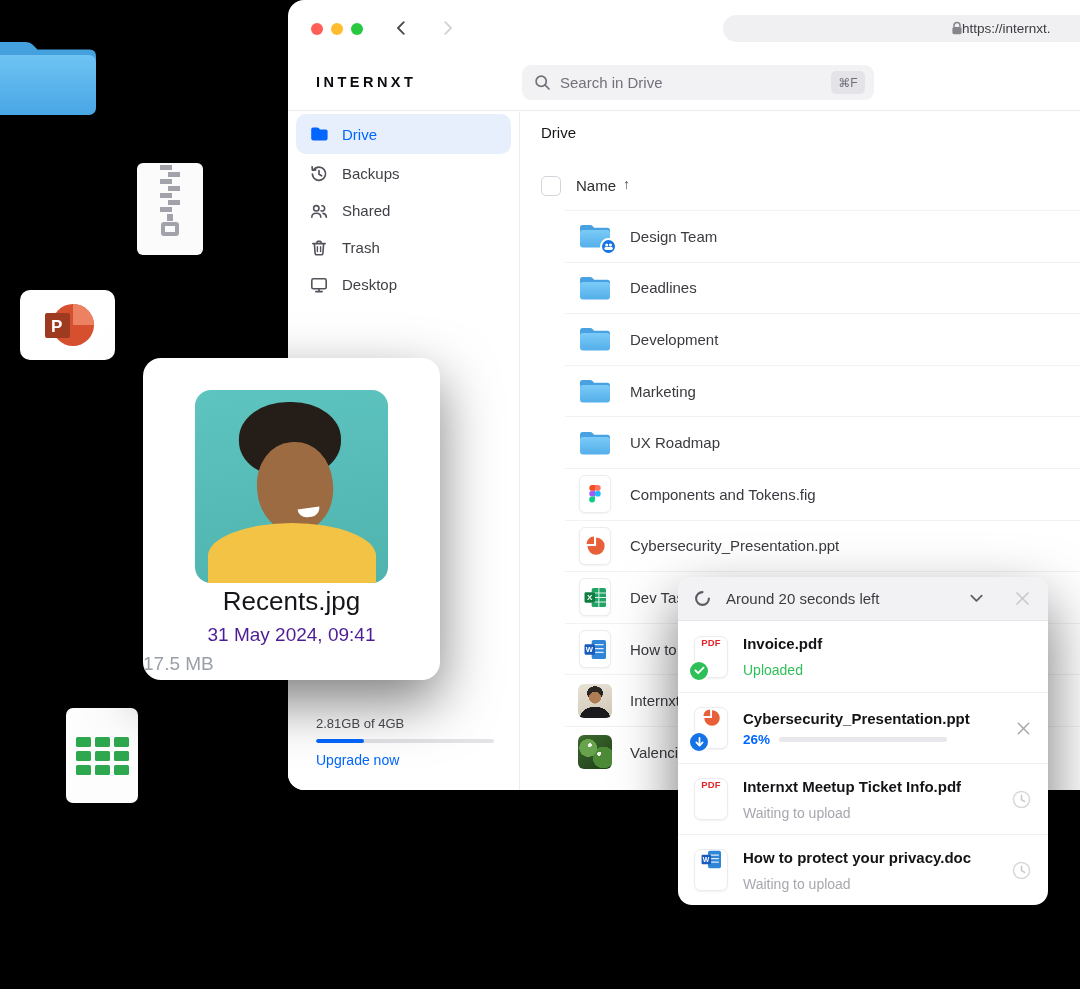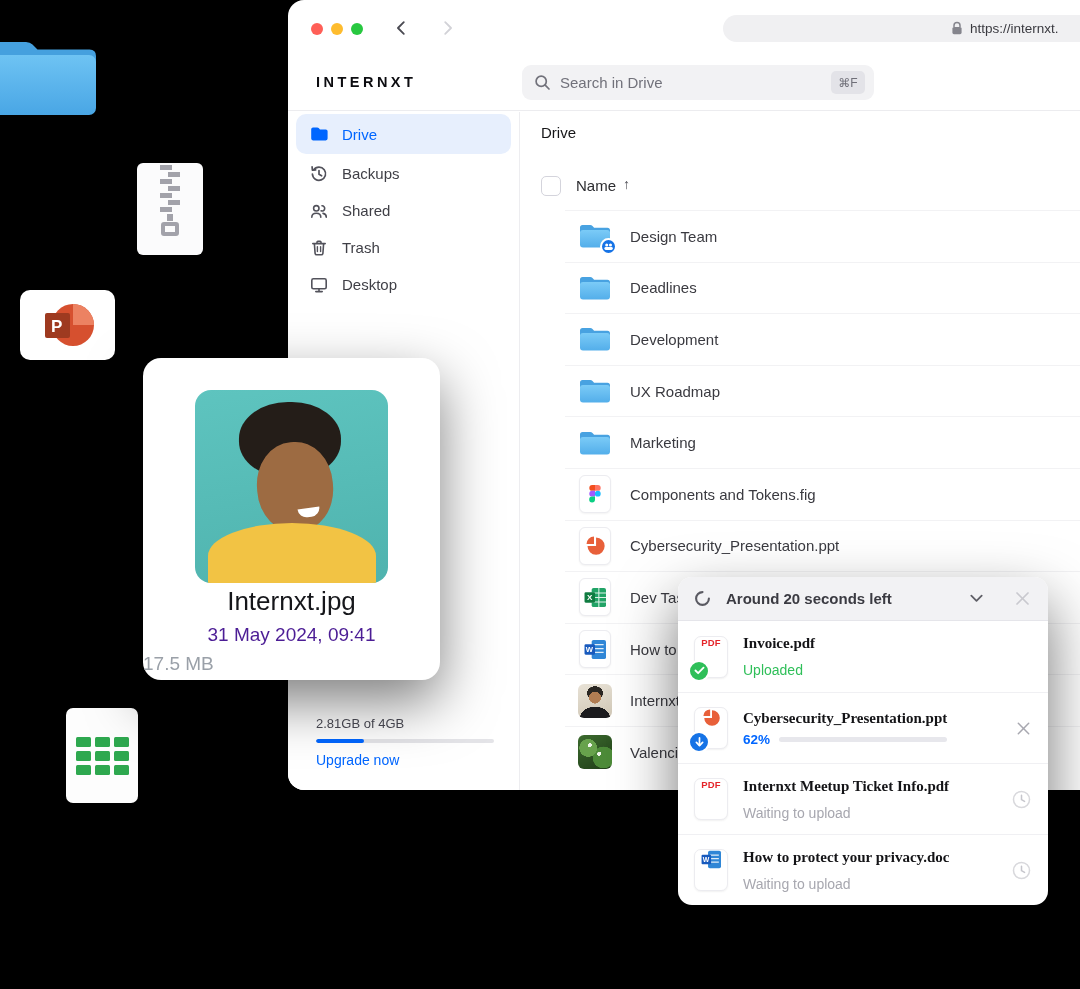--- a/index.html
+++ b/index.html
@@ -25,21 +25,21 @@
   .chrome { position:relative; height:56px; }
   .tl { position:absolute; top:23px; width:12px; height:12px; border-radius:50%; }
   .tl.red { left:23px; background:#ff5f57; }
   .tl.yellow { left:43px; background:#febc2e; }
   .tl.green { left:63px; background:#28c840; }
   .navbtn { position:absolute; top:19px; width:18px; height:18px; }
   .navbtn.back { left:105px; }
   .navbtn.fwd { left:150px; }
   .urlbar { position:absolute; left:435px; top:15px; width:648px; height:27px; background:#f0f0f2; border-radius:13.5px; }
   .urlbar .lock { position:absolute; left:228px; top:6px; }
-  .urlbar .urltext { position:absolute; left:247px; top:6px; font-size:13.5px; color:#3a3a40; white-space:nowrap; }
+  .urlbar .urltext { position:absolute; left:239px; top:6px; font-size:13.5px; color:#3a3a40; white-space:nowrap; }
 
   .appbar { position:absolute; left:0; top:56px; width:100%; height:55px; border-bottom:1px solid #ececef; background:#fff; }
   .logo { position:absolute; left:28px; top:18px; font-size:14.5px; font-weight:800; letter-spacing:.24em; color:#0c0c10; }
   .searchbar { position:absolute; left:234px; top:9px; width:352px; height:35px; background:#f2f2f4; border-radius:9px; }
   .searchbar input { position:absolute; left:38px; top:0; width:260px; height:35px; border:0; background:transparent; outline:none; font-size:15px; color:#3a3a40; font-family:"Liberation Sans",sans-serif; }
   .searchbar input::placeholder { color:#71717a; opacity:1; }
   .searchbar .mag { position:absolute; left:12px; top:9px; }
   .kbd { position:absolute; right:9px; top:6px; width:34px; height:23px; background:#e3e3e8; border-radius:5px; font-size:12px; color:#6f6f78; display:flex; align-items:center; justify-content:center; }
 
   
@@ -88,31 +88,31 @@
   .p-face { position:absolute; left:50%; top:52px; transform:translateX(-46%) rotate(-4deg); width:76px; height:90px; background:#9d6b42; border-radius:48%; }
   .p-hair { position:absolute; left:50%; top:12px; transform:translateX(-52%); width:102px; height:76px; background:#241d18; border-radius:48%; }
   .p-smile { position:absolute; left:50%; top:118px; transform:translateX(6px) rotate(-8deg); width:22px; height:9px; background:#fff; border-radius:0 0 11px 11px; }
   .pv-name { position:absolute; left:0; top:228px; width:100%; text-align:center; font-size:26px; font-weight:500; color:#15161a; }
   .pv-date { position:absolute; left:0; top:266px; width:100%; text-align:center; font-size:19px; color:#4c1d95; }
   .pv-size { position:absolute; left:0; top:295px; width:100%; font-size:19px; color:#9aa0a8; }
 
   
   .upanel { position:absolute; left:678px; top:577px; width:370px; height:328px; background:#fff; border-radius:14px; box-shadow:0 26px 60px rgba(0,0,0,.55); z-index:4; overflow:hidden; }
   .uhead { height:44px; background:#f2f2f4; border-bottom:1px solid #e5e5ea; display:flex; align-items:center; padding:0 16px; }
-  .uhead .utitle { flex:1; margin-left:15px; font-size:15px; font-weight:700; color:#3b3b42; }
+  .uhead .utitle { flex:1; margin-left:15px; font-size:15px; font-weight:400; color:#3b3b42; }
   .uhead .chev { margin-right:28px; cursor:pointer; display:flex; }
   .uhead .uclose { cursor:pointer; display:flex; }
   .uitem { height:71px; display:flex; align-items:center; padding:0 16px; }
   .uitem + .uitem { border-top:1px solid #f0f0f3; }
   .ucard { position:relative; width:34px; height:42px; background:#fff; border:1px solid #ececf0; border-radius:7px; box-shadow:0 1px 2px rgba(0,0,0,.06); display:flex; align-items:flex-start; justify-content:center; flex:0 0 auto; }
   .badge { position:absolute; left:-7px; bottom:-5px; width:22px; height:22px; border-radius:50%; border:2.5px solid #fff; display:flex; align-items:center; justify-content:center; }
   .badge.ok { background:#2fbf59; }
   .badge.up { background:#1673e6; }
   .utext { margin-left:15px; flex:1; min-width:0; }
-  .uname { font-size:15px; font-weight:600; color:#141417; white-space:nowrap; overflow:hidden;font-family:Liberation Serif, serif; }
+  .uname { font-size:15px; font-weight:600; color:#141417; white-space:nowrap; overflow:hidden; }
   .ustatus { margin-top:10px; font-size:14px; }
   .ustatus.ok { color:#2fbf59; font-weight:500; }
   .ustatus.wait { color:#a7a7af; }
   .progrow { margin-top:5px; display:flex; align-items:center; gap:9px; }
   .ppct { font-size:13.5px; font-weight:600; color:#0066ff; }
   .pbar { width:168px; height:5px; background:#e7e7ec; border-radius:3px; overflow:hidden; }
   .pbar-fill { height:5px; background:#0066ff; border-radius:3px; }
   .uright { margin-left:10px; display:flex; align-items:center; flex:0 0 auto; }
   .pdf-glyph { font-size:9.5px; font-weight:800; color:#e5252a; letter-spacing:.02em; }
 </style>
@@ -315,31 +315,31 @@
           <span class="rlabel">Development</span>
         </div>
 
         <div class="row">
           <span class="ficon">
             <svg width="32" height="26" viewBox="0 0 32 26">
                 <path d="M1 4.6 q0-2.6 2.6-2.6 h7.6 q1.4 0 2.3 1 l1.6 1.8 h13.3 q2.6 0 2.6 2.6 v2 H1 z" fill="#48a2e1"></path>
                 <rect x="1" y="7" width="30" height="17.6" rx="3" fill="url(#gfold)"></rect>
               </svg>
           </span>
-          <span class="rlabel">UX Roadmap</span>
+          <span class="rlabel">Marketing</span>
         </div>
 
         <div class="row">
           <span class="ficon">
             <svg width="32" height="26" viewBox="0 0 32 26">
                 <path d="M1 4.6 q0-2.6 2.6-2.6 h7.6 q1.4 0 2.3 1 l1.6 1.8 h13.3 q2.6 0 2.6 2.6 v2 H1 z" fill="#48a2e1"></path>
                 <rect x="1" y="7" width="30" height="17.6" rx="3" fill="url(#gfold)"></rect>
               </svg>
           </span>
-          <span class="rlabel">Marketing</span>
+          <span class="rlabel">UX Roadmap</span>
         </div>
 
         <div class="row">
           <span class="ficon">
               <span class="filecard">
             <svg width="14" height="20" viewBox="0 0 14 20">
                   <path d="M7 1 H4.2 a2.9 2.9 0 0 0 0 5.8 H7 z" fill="#f24e1e"></path>
                   <path d="M7 1 h2.8 a2.9 2.9 0 0 1 0 5.8 H7 z" fill="#ff7262"></path>
                   <path d="M7 6.8 H4.2 a2.9 2.9 0 0 0 0 5.8 H7 z" fill="#a259ff"></path>
                   <circle cx="9.8" cy="9.7" r="2.9" fill="#1abcfe"></circle>
@@ -409,21 +409,21 @@
   </div>
 
   <div class="preview">
     <div class="photo">
       <div class="p-hair"></div>
       <div class="p-neck"></div>
       <div class="p-face"></div>
       <div class="p-smile"></div>
       <div class="p-shirt"></div>
     </div>
-    <div class="pv-name">Internxt.jpg</div>
+    <div class="pv-name">Recents.jpg</div>
     <div class="pv-date">31 May 2024, 09:41</div>
     <div class="pv-size">17.5 MB</div>
   </div>
 
   <div class="upanel">
     <div class="uhead">
       <svg width="17" height="17" viewBox="0 0 17 17">
           <path d="M14.9 8.5 A6.4 6.4 0 1 1 8.5 2.1" fill="none" stroke="#5a5a62" stroke-width="2.1" stroke-linecap="round"></path>
         </svg>
       <span class="utitle">Around 20 seconds left</span>
@@ -464,21 +464,21 @@
         <span class="badge up">
           <svg width="11" height="12" viewBox="0 0 12 13">
               <line x1="6" y1="2" x2="6" y2="10" stroke="#fff" stroke-width="1.9" stroke-linecap="round"></line>
               <polyline points="2.6,7 6,10.4 9.4,7" fill="none" stroke="#fff" stroke-width="1.9" stroke-linecap="round" stroke-linejoin="round"></polyline>
             </svg>
         </span>
       </span>
       <span class="utext">
         <div class="uname">Cybersecurity_Presentation.ppt</div>
         <div class="progrow">
-          <span class="ppct">62%</span>
+          <span class="ppct">26%</span>
           <span class="pbar"><span class="pbar-fill" style="width: 26%;"></span></span>
         </div>
       </span>
       <span class="uright">
         <svg width="17" height="17" viewBox="0 0 18 18">
             <line x1="3.5" y1="3.5" x2="14.5" y2="14.5" stroke="#a8a8b0" stroke-width="1.6" stroke-linecap="round"></line>
             <line x1="14.5" y1="3.5" x2="3.5" y2="14.5" stroke="#a8a8b0" stroke-width="1.6" stroke-linecap="round"></line>
           </svg>
       </span>
     </div>

